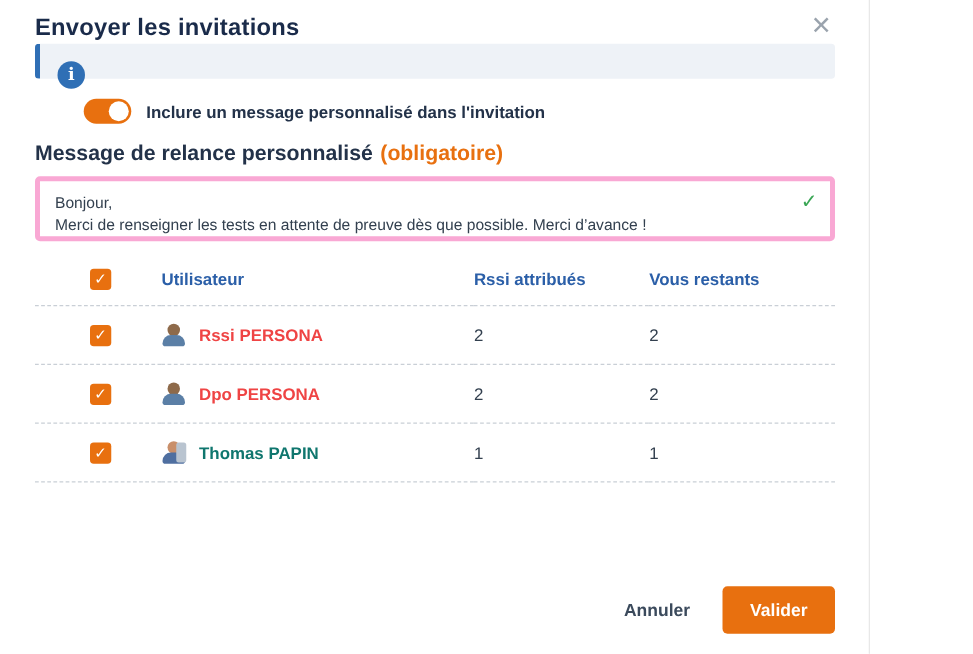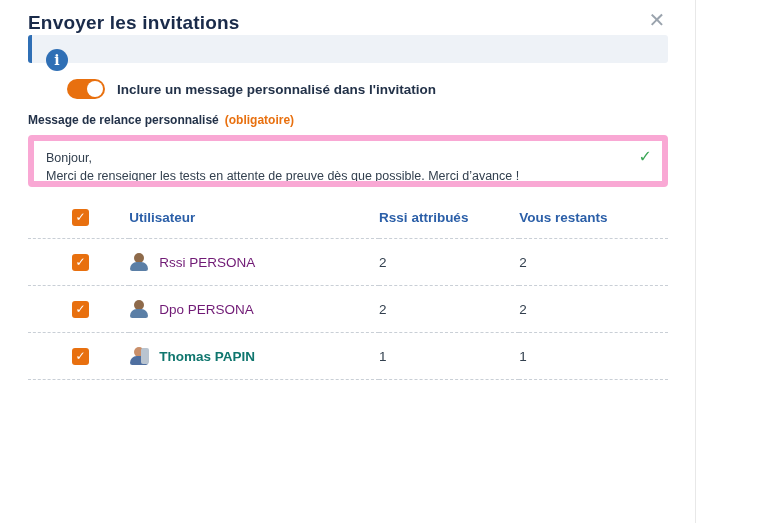--- a/index.html
+++ b/index.html
@@ -116,34 +116,34 @@
     background: #ffffff;
   }
   .toggle-label {
     margin-left: 12px;
     font-size: 13.5px;
     font-weight: bold;
     color: #233249;
   }
   .field-label-row {
     margin-top: 14px;
-    font-size: 12px;
+    font-size: 17px;
     color: #233249;
     font-weight: bold;
   }
   .field-label-row .required {
     color: #e8700f;
     margin-left: 6px;
   }
   .textarea-wrap {
     margin-top: 8px;
     box-sizing: border-box;
     width: 640px;
     height: 52px;
-    border: 6px solid #f9a8d4;
+    border: 4px solid #f9a8d4;
     border-radius: 4px;
     position: relative;
     padding: 8px 34px 8px 12px;
     overflow: hidden;
   }
   .textarea-text {
     font-size: 12.5px;
     color: #33404f;
     line-height: 1.45;
     white-space: pre-wrap;
@@ -222,21 +222,21 @@
   .avatar.photo .av-head { background: #c98f6a; }
   .avatar.photo .av-body { background: #4f6fa0; }
   .avatar.photo::after {
     content: "";
     position: absolute;
     right: 0; top: 2px;
     width: 8px; height: 16px;
     background: #b9c4d0;
     border-radius: 2px;
   }
-  .user-name { color: #701a75; }
+  .user-name { color: #ef4444; font-weight: bold; }
   .user-name.bold { font-weight: bold; color: #0f766e; }
   .footer {
     position: absolute;
     left: 28px;
     right: 28px;
     bottom: 16px;
     display: flex;
     justify-content: flex-end;
     align-items: center;
   }
@@ -352,17 +352,21 @@
                 </span>
               <span class="user-name bold">Thomas PAPIN</span>
             </div>
           </td>
           <td class="col-assigned">1</td>
           <td class="col-remaining">1</td>
         </tr>
       </tbody>
     </table>
 
+    <div class="footer">
+      <button class="btn-cancel">Annuler</button>
+      <button class="btn-validate">Valider</button>
+    </div>
 
   </div>
 
   <div class="right-gutter"></div>
 </div>
 
 </body></html>

